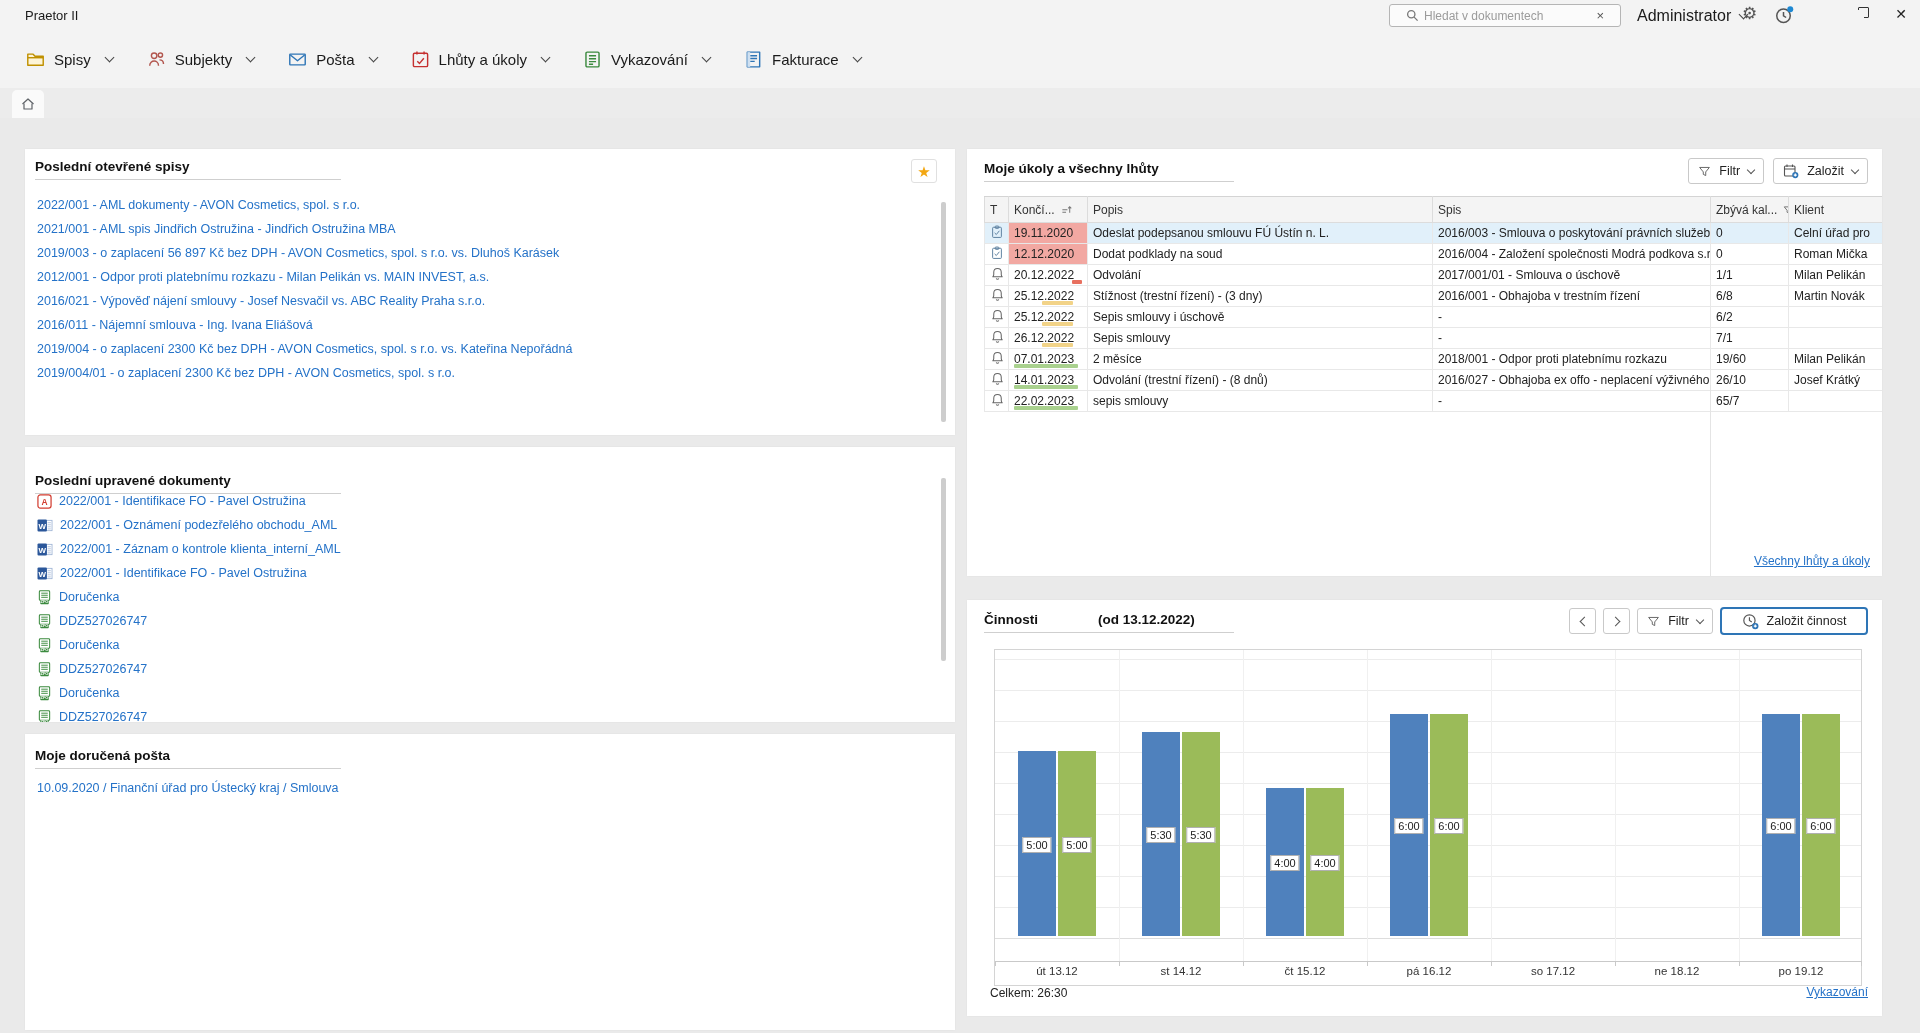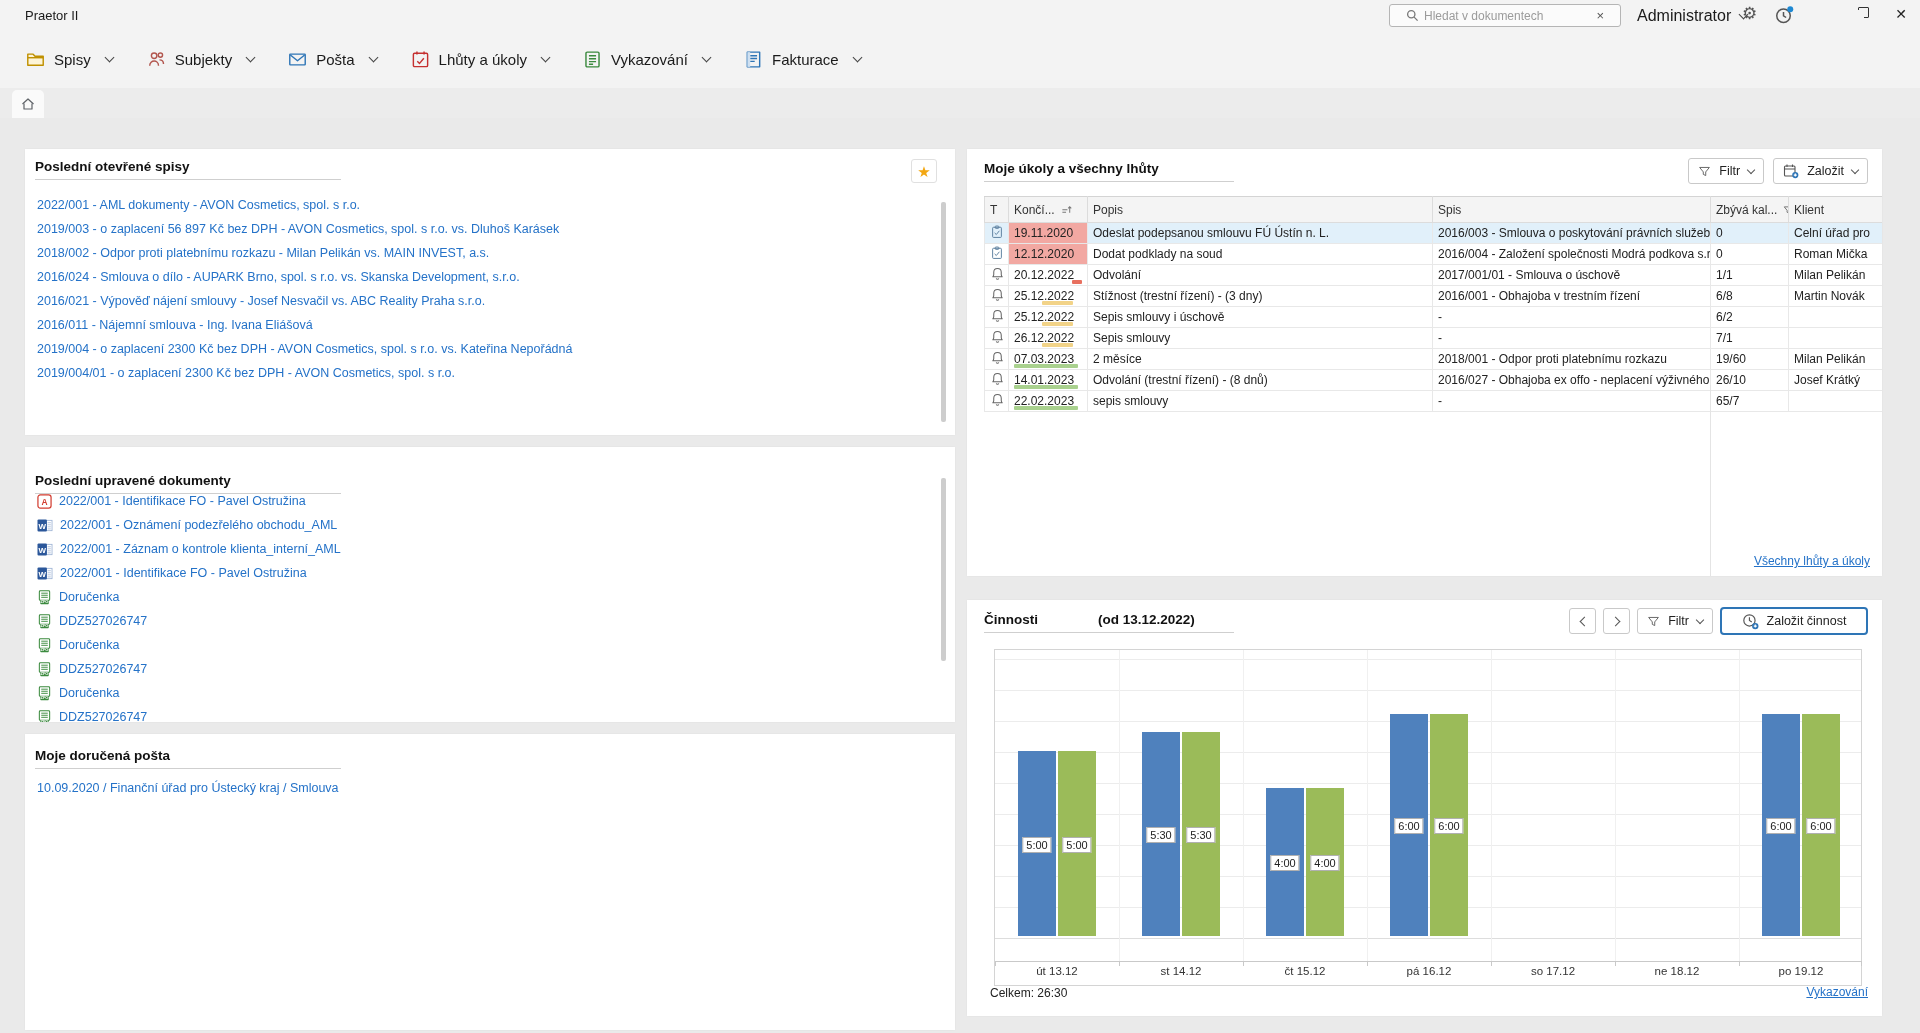--- a/index.html
+++ b/index.html
@@ -217,27 +217,27 @@
   <div class="panel" id="panel-files">
     <div class="panel-title" style="position:absolute;left:10px;top:10px;width:306px;">Poslední otevřené spisy</div>
     <div class="star-btn">
         <span>★</span>
       </div>
     <ul class="links" id="files-list" style="position:absolute;left:12px;top:44px;">
         <li>
           <a>2022/001 - AML dokumenty - AVON Cosmetics, spol. s r.o.</a>
         </li>
         <li>
+          <a>2021/001 - AML spis Jindřich Ostružina - Jindřich Ostružina MBA</a>
+        </li>
+        <li>
           <a>2019/003 - o zaplacení 56 897 Kč bez DPH - AVON Cosmetics, spol. s r.o. vs. Dluhoš Karásek</a>
         </li>
         <li>
-          <a>2018/002 - Odpor proti platebnímu rozkazu - Milan Pelikán vs. MAIN INVEST, a.s.</a>
-        </li>
-        <li>
-          <a>2016/024 - Smlouva o dílo - AUPARK Brno, spol. s r.o. vs. Skanska Development, s.r.o.</a>
+          <a>2012/001 - Odpor proti platebnímu rozkazu - Milan Pelikán vs. MAIN INVEST, a.s.</a>
         </li>
         <li>
           <a>2016/021 - Výpověď nájení smlouvy - Josef Nesvačil vs. ABC Reality Praha s.r.o.</a>
         </li>
         <li>
           <a>2016/011 - Nájemní smlouva - Ing. Ivana Eliášová</a>
         </li>
         <li>
           <a>2019/004 - o zaplacení 2300 Kč bez DPH - AVON Cosmetics, spol. s r.o. vs. Kateřina Nepořádná</a>
         </li>
@@ -484,21 +484,21 @@
             <td><span>Sepis smlouvy</span></td>
             <td><span>-</span></td>
             <td><span>7/1</span></td>
             <td><span></span></td>
           </tr>
           <tr>
             <td class="iconcell"><span><svg width="15" height="16" viewBox="0 0 16 16" fill="none" stroke="#666" stroke-width="1.1" stroke-linejoin="round">
                   <path d="M13 11 H3 C3 11 4 9.8 4 8.5 V6.2 C4 3.9 5.7 2.2 8 2.2 S12 3.9 12 6.2 V8.5 C12 9.8 13 11 13 11 Z"></path>
                   <path d="M6.7 12.6 A1.35 1.35 0 0 0 9.3 12.6"></path>
                 </svg></span></td>
-            <td class="datecell"><span>07.03.2023</span><div class="datebar" style="left:5px;width:64px;background:#a9d18e"></div></td>
+            <td class="datecell"><span>07.01.2023</span><div class="datebar" style="left:5px;width:64px;background:#a9d18e"></div></td>
             <td><span>2 měsíce</span></td>
             <td><span>2018/001 - Odpor proti platebnímu rozkazu</span></td>
             <td><span>19/60</span></td>
             <td><span>Milan Pelikán</span></td>
           </tr>
           <tr>
             <td class="iconcell"><span><svg width="15" height="16" viewBox="0 0 16 16" fill="none" stroke="#666" stroke-width="1.1" stroke-linejoin="round">
                   <path d="M13 11 H3 C3 11 4 9.8 4 8.5 V6.2 C4 3.9 5.7 2.2 8 2.2 S12 3.9 12 6.2 V8.5 C12 9.8 13 11 13 11 Z"></path>
                   <path d="M6.7 12.6 A1.35 1.35 0 0 0 9.3 12.6"></path>
                 </svg></span></td>

